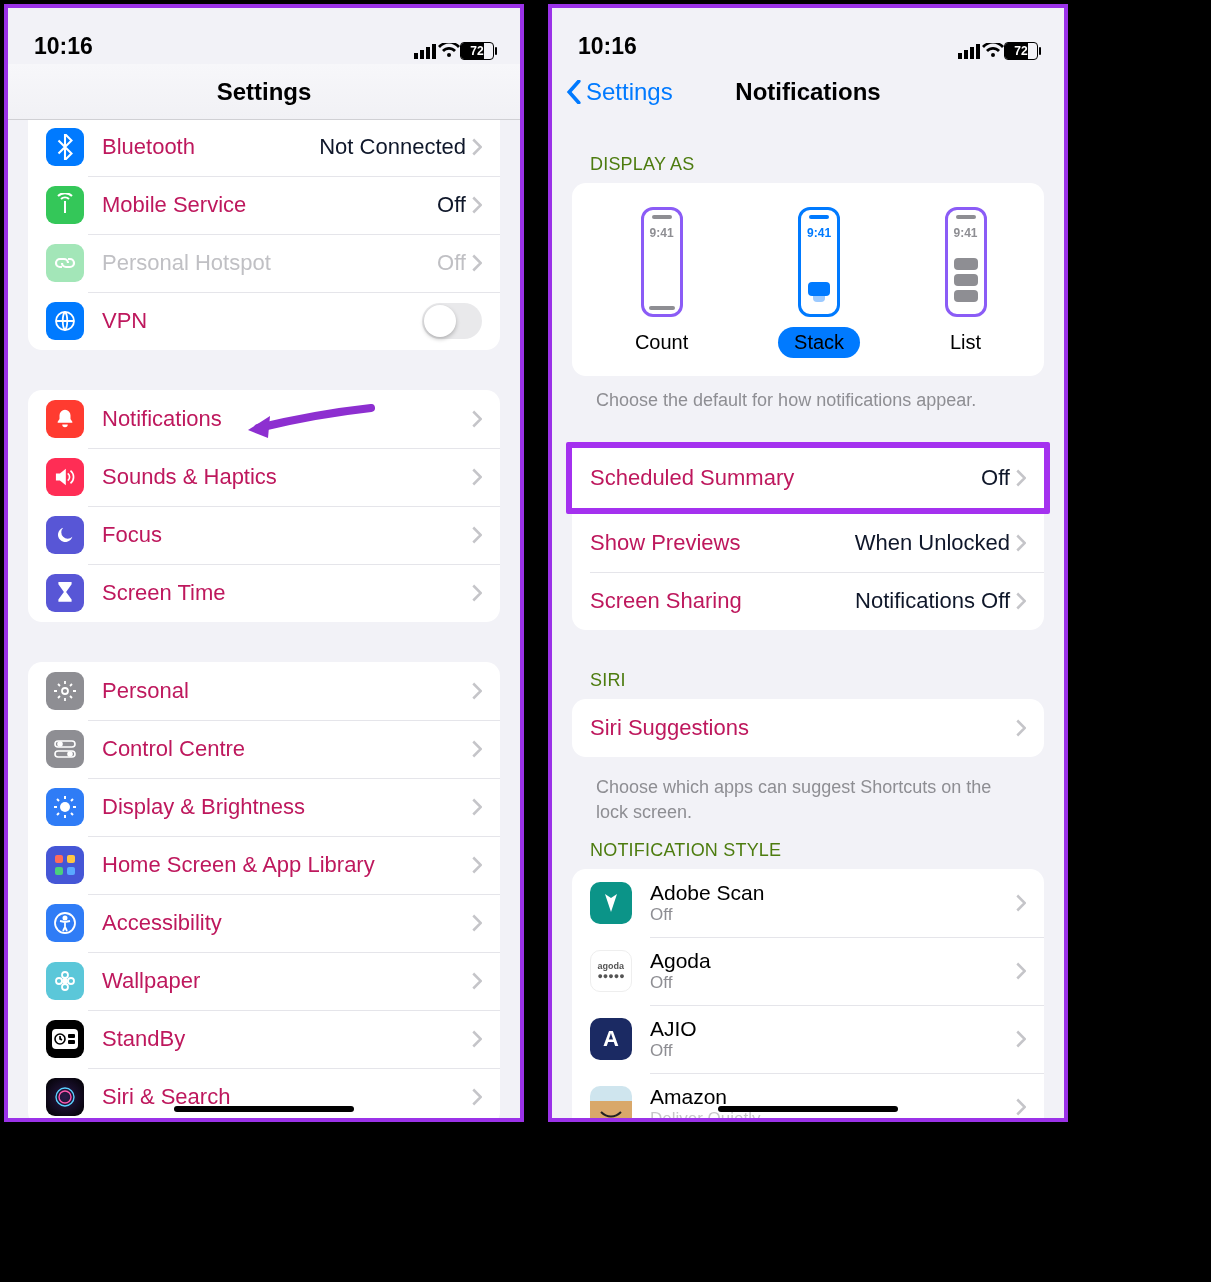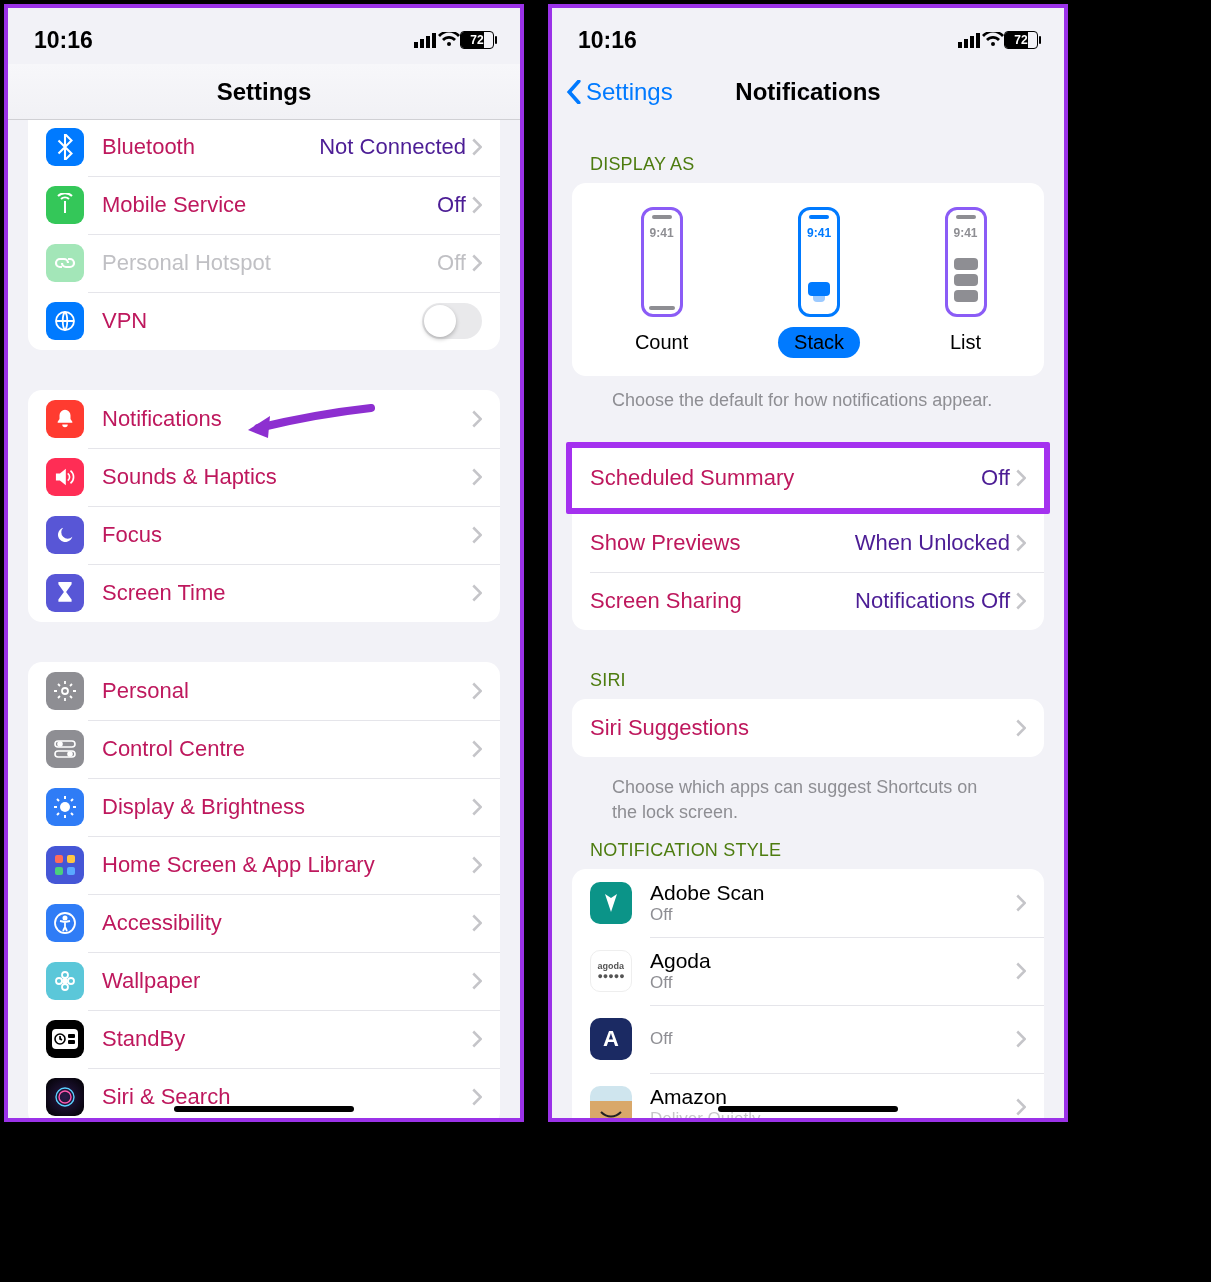--- a/index.html
+++ b/index.html
@@ -1,35 +1,35 @@
 <!DOCTYPE html>
 <html><head>
 <meta charset="utf-8">
 <style>
   * { box-sizing: border-box; margin: 0; padding: 0; font-family: -apple-system, "SF Pro Text", "Helvetica Neue", Arial, sans-serif; }
   body { background: #000; display: flex; gap: 24px; padding: 4px; width: 1211px; }
   .phone { background: #f2f2f7; width: 520px; height: 1118px; border: 4px solid #9b32e8; position: relative; overflow: hidden; display: flex; flex-direction: column; }
-  .status-bar { display: flex; justify-content: space-between; align-items: center; padding: 12px 26px 4px; height: 56px; background: transparent; }
+  .status-bar { display: flex; justify-content: space-between; align-items: flex-end; padding: 12px 26px 4px; height: 56px; background: transparent; }
   .status-time { font-size: 23px; font-weight: 600; }
   .status-right { display: flex; align-items: center; }
   .nav-bar { display: flex; align-items: center; height: 56px; position: relative; background: #f2f2f7; }
   .nav-title { position: absolute; left: 0; right: 0; text-align: center; font-size: 24px; font-weight: 700; color: #000; }
   .nav-back { display: flex; align-items: center; font-size: 24px; color: #007aff; padding-left: 14px; z-index: 2; }
   .nav-back svg { margin-right: 4px; }
   .scroll { flex: 1; overflow: hidden; }
   .section { background: #fff; border-radius: 14px; margin: 0 20px 40px; }
   .section-header { font-size: 18px; color: #4d7c0f; padding: 0 38px 8px; text-transform: uppercase; letter-spacing: 0.2px; }
-  .footer-text { font-size: 18px; color: #8e8e93; padding: 12px 60px 30px; line-height: 1.35; }
+  .footer-text { font-size: 18px; color: #8e8e93; padding: 12px 44px 30px; line-height: 1.35; }
   .row { display: flex; align-items: center; min-height: 58px; padding: 0 18px; position: relative; }
   .row + .row::before { content: ""; position: absolute; top: 0; left: 60px; right: 0; height: 1px; background: #e5e5ea; }
   .row.norow::before { left: 18px; }
   .row .icon { width: 38px; height: 38px; border-radius: 9px; margin-right: 18px; flex-shrink: 0; display: flex; align-items: center; justify-content: center; color: #fff; }
   .row .label { font-size: 22px; color: #be185d; flex: 1; }
   .row .label.disabled { color: #c0c0c4; }
-  .row .value { font-size: 22px; color: #4c1d95; margin-right: 6px; }
+  .row .value { font-size: 22px; color: #0f172a; margin-right: 6px; }
   .row .value.disabled { color: #c0c0c4; }
   .chevron { color: #c5c5c9; }
   .toggle { width: 60px; height: 36px; background: #e9e9eb; border-radius: 18px; position: relative; }
   .toggle .knob { width: 32px; height: 32px; background: #fff; border-radius: 50%; position: absolute; top: 2px; left: 2px; box-shadow: 0 2px 4px rgba(0,0,0,0.25); }
   .highlight-box { border: 6px solid #a431ef; border-radius: 2px; margin: 0 14px 0; background: #fff; }
   .arrow-annot { position: absolute; z-index: 50; pointer-events: none; }
   
   .display-card { background:#fff; border-radius:14px; margin: 0 20px; padding: 24px 10px 18px; display:flex; justify-content:space-around; align-items:flex-end; }
   .display-opt { display:flex; flex-direction:column; align-items:center; gap:10px; }
   .mini-phone { width: 42px; height:110px; border: 3px solid #8b5cf6; border-radius: 12px; position:relative; background:#fff; }
@@ -436,20 +436,21 @@
           </div>
         <svg class="chevron" width="10" height="18" viewBox="0 0 8 14">
             <path d="M1 1l6 6-6 6" stroke="currentColor" stroke-width="2" fill="none"></path>
           </svg>
       </div>
       <div class="app-row">
         <div class="app-icon" style="background:#1b2a63">
             <span style="font-size:22px;font-weight:800;">A</span>
           </div>
         <div class="app-info">
+            <span class="app-name">AJIO</span>
             <span class="app-sub">Off</span>
           </div>
         <svg class="chevron" width="10" height="18" viewBox="0 0 8 14">
             <path d="M1 1l6 6-6 6" stroke="currentColor" stroke-width="2" fill="none"></path>
           </svg>
       </div>
       <div class="app-row">
         <div class="app-icon" style="background:linear-gradient(#cfe5ee 35%,#d9a86a 35%);">
             <svg width="24" height="10" viewBox="0 0 24 10" style="margin-top:16px">
               <path d="M2 2c6 6 14 6 20 0" stroke="#222" stroke-width="2" fill="none"></path>

